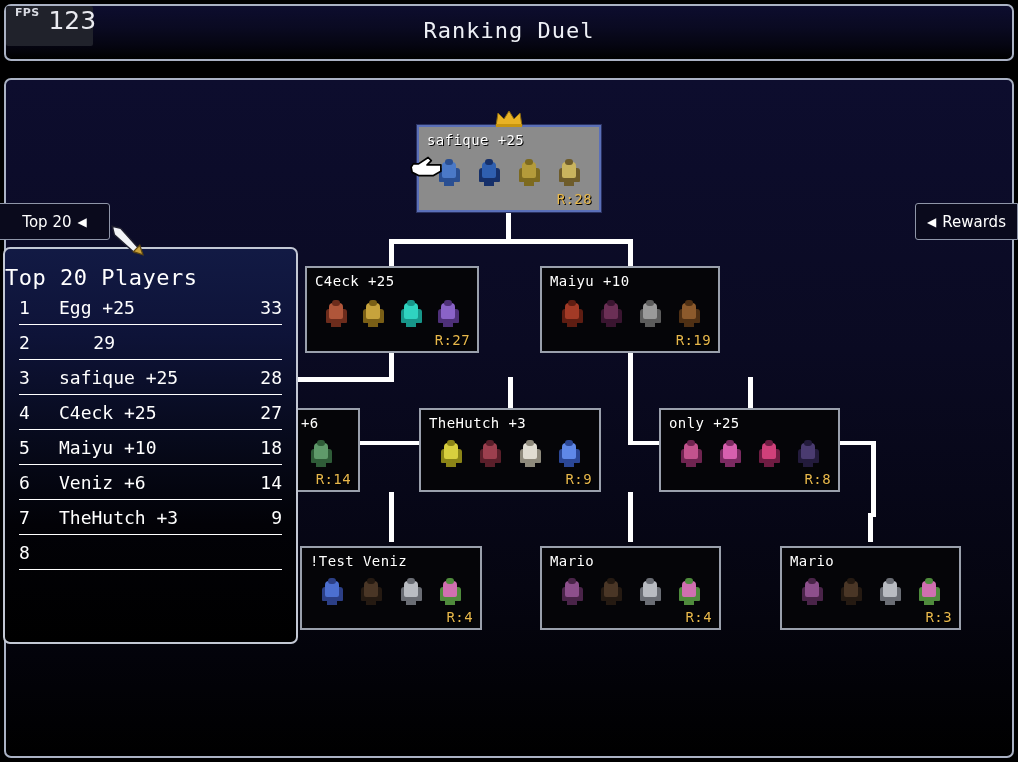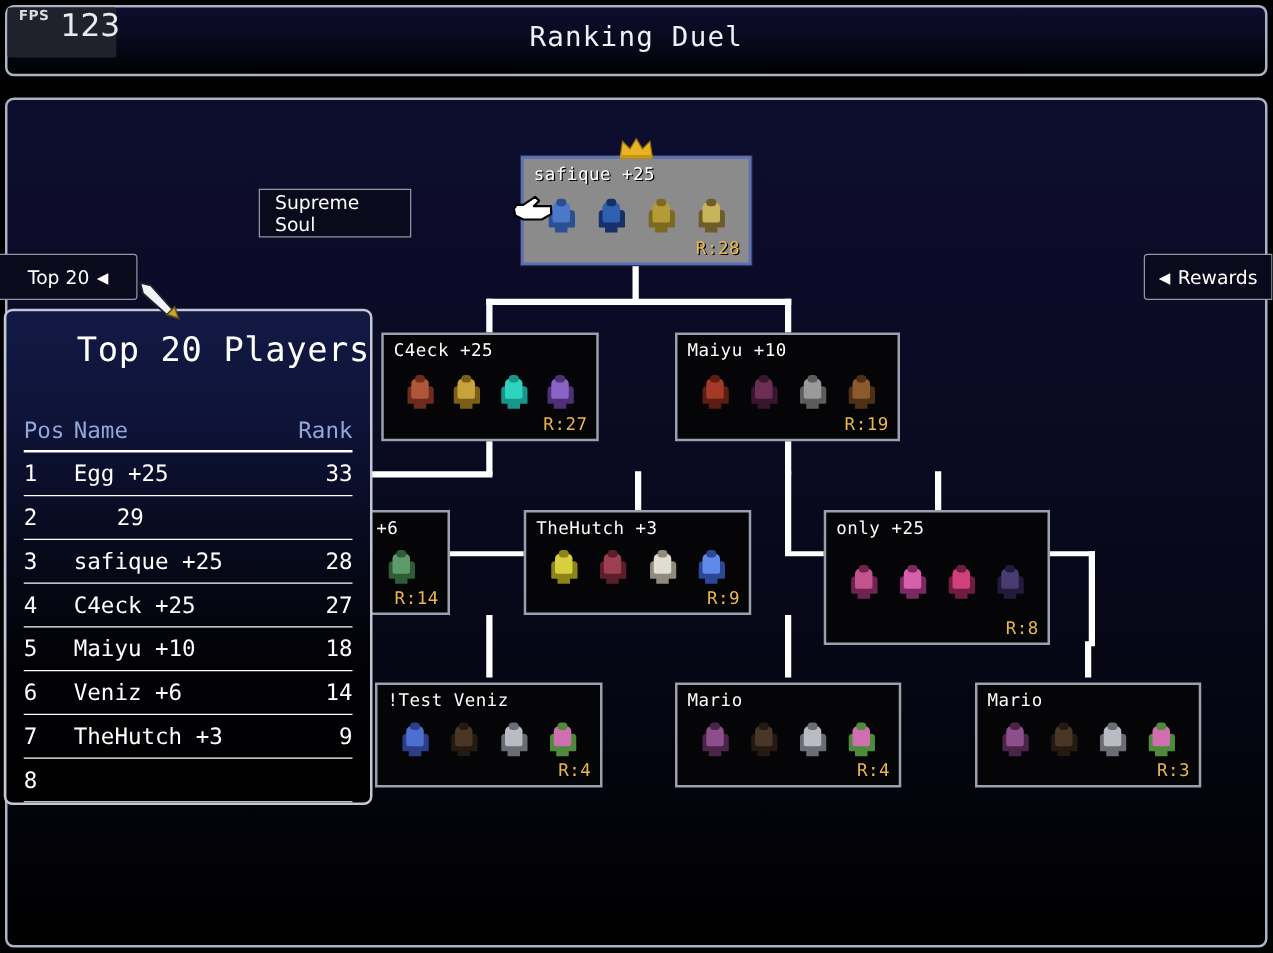--- a/index.html
+++ b/index.html
@@ -110,22 +110,22 @@
 
   
   #leaderboard {
     position:absolute; left:3px; top:247px; width:295px; height:397px;
     background:linear-gradient(180deg,#121a44 0%, #0e1338 22%, #070a1c 48%, #020207 70%, #000000 100%);
     border:2px solid #c3c8d4;
     border-radius:7px;
     overflow:hidden;
   }
   #lb-title {
-    margin-top:16px; text-align:right;
-    color:#ffffff; font-size:27px; letter-spacing:.5px;
+    margin-top:16px; text-align:left;
+    color:#ffffff; font-size:22px; letter-spacing:.5px;
   }
   #lb-head {
     display:flex; align-items:flex-end;
     margin:38px 14px 0 14px;
     padding-bottom:5px;
     border-bottom:2px solid #ffffff;
     color:#93a6d8; font-size:18px;
   }
   #lb-rows { margin:0 14px; }
   .lb-row {
@@ -229,21 +229,21 @@
     <div class="pname">TheHutch +3</div>
     <div class="sprites">
       <div class="sp" style="--c1:#d8cf3e;--c2:#8b8417;"></div>
       <div class="sp" style="--c1:#9c3f4e;--c2:#5a1f2a;"></div>
       <div class="sp" style="--c1:#e0ddd2;--c2:#8e8a7c;"></div>
       <div class="sp" style="--c1:#5f88e8;--c2:#2b4796;"></div>
     </div>
     <div class="rank">R:9</div>
   </div>
 
-  <div class="node" style="left:659px; top:408px; width:181px; height:108px;">
+  <div class="node" style="left:659px; top:408px; width:181px; height:84px;">
     <div class="pname">only +25</div>
     <div class="sprites">
       <div class="sp" style="--c1:#c2538d;--c2:#6f2450;"></div>
       <div class="sp" style="--c1:#d75fae;--c2:#7b2a61;"></div>
       <div class="sp" style="--c1:#d0407a;--c2:#6f1c42;"></div>
       <div class="sp" style="--c1:#4a3b70;--c2:#231b3c;"></div>
     </div>
     <div class="rank">R:8</div>
   </div>
 
@@ -273,41 +273,33 @@
     <div class="pname">Mario</div>
     <div class="sprites">
       <div class="sp" style="--c1:#8d4f8c;--c2:#4a2449;"></div>
       <div class="sp" style="--c1:#4a3626;--c2:#251a12;"></div>
       <div class="sp" style="--c1:#b9bcc2;--c2:#6a6d74;"></div>
       <div class="sp" style="--c1:#d06fb0;--c2:#4f8a3c;"></div>
     </div>
     <div class="rank">R:3</div>
   </div>
 
-  <div class="sidebtn" id="btn-supreme">
-    <span>Supreme Soul</span>
-  </div>
 
   <div class="sidebtn" id="btn-top20">
     <span>Top 20</span>
     <span class="tri">◀</span>
   </div>
 
   <div class="sidebtn" id="btn-rewards">
     <span class="tri">◀</span>
     <span>Rewards</span>
   </div>
 
   <div id="leaderboard">
     <div id="lb-title">Top 20 Players</div>
-    <div id="lb-head">
-      <span class="c-pos">Pos</span>
-      <span class="c-name">Name</span>
-      <span class="c-rank">Rank</span>
-    </div>
     <div id="lb-rows">
         <div class="lb-row">
           <span class="c-pos">1</span>
           <span class="c-name">Egg +25</span>
           <span class="c-rank">33</span>
         </div>
         <div class="lb-row">
           <span class="c-pos">2</span>
           <span class="c-rank">29</span>
         </div>

